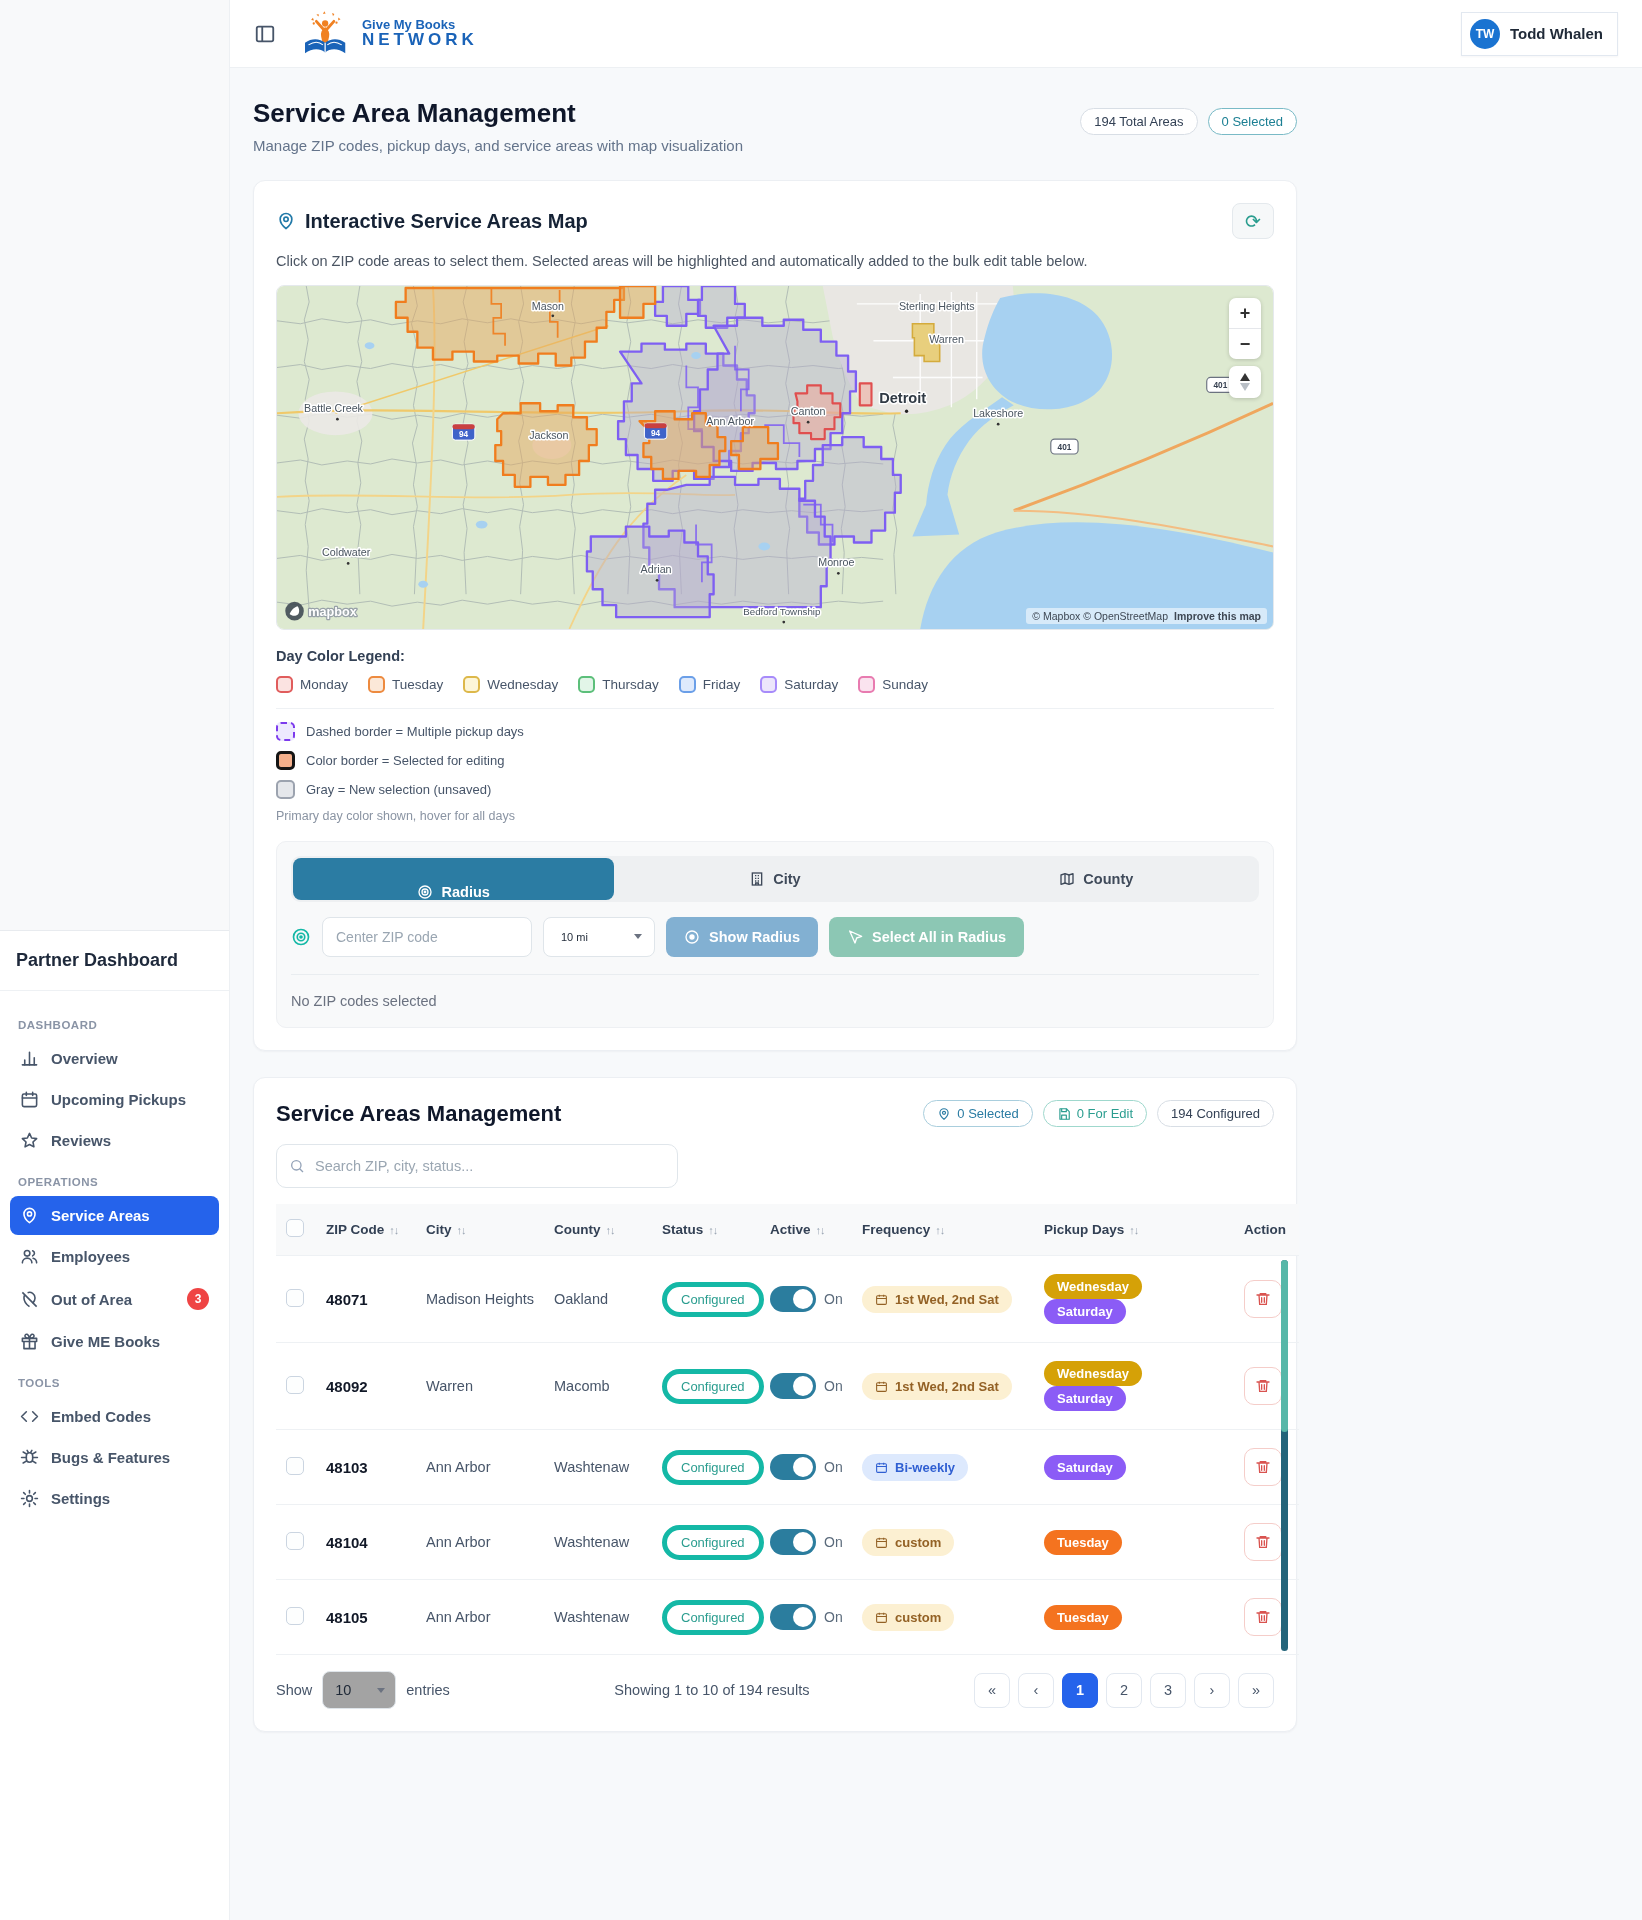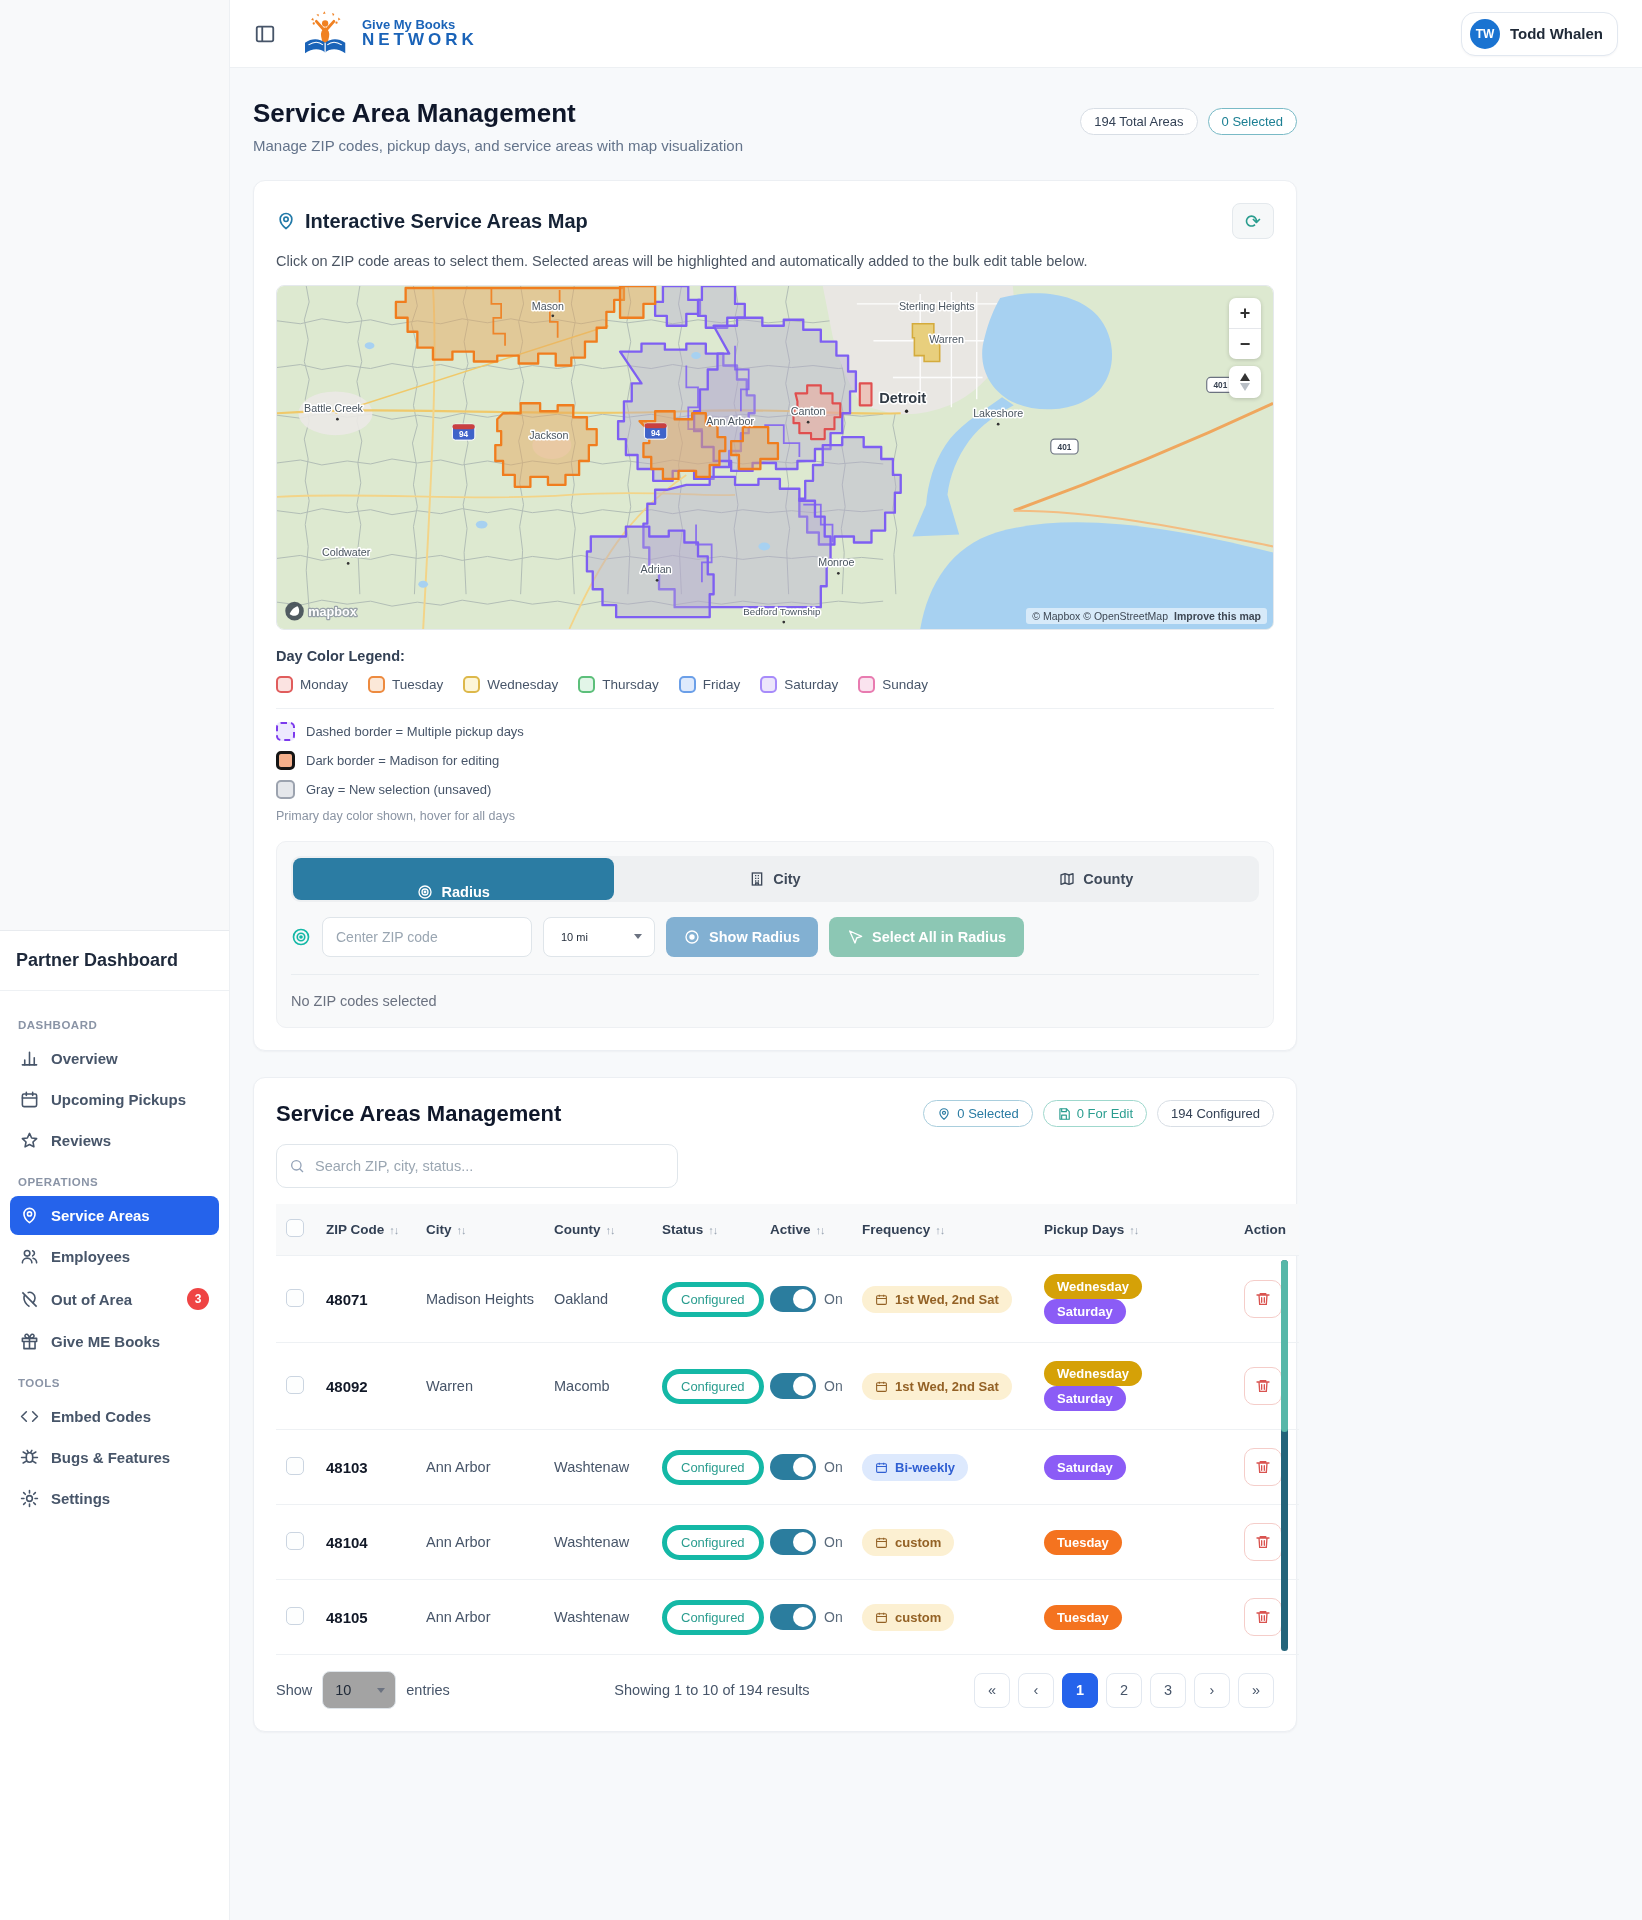--- a/index.html
+++ b/index.html
@@ -20,21 +20,21 @@
 
   
   .main { flex:1; min-width:0; }
   .topbar { height:68px; background:#fff; border-bottom:1px solid #edf0f3; display:flex; align-items:center; padding:0 24px; }
   .panel-toggle { width:22px; height:22px; color:#475569; margin-right:22px; cursor:pointer; }
   .brand { display:flex; align-items:center; gap:8px; }
   .brand-text { line-height:1.05; }
   .brand-l1 { font-size:13px; font-weight:800; color:#1a63b8; }
   .brand-l2 { font-size:17px; font-weight:800; letter-spacing:4px; color:#1a63b8; }
   .spacer { flex:1; }
-  .user-chip { display:flex; align-items:center; gap:10px; border:1px solid #e2e8f0; border-radius:14px; padding:6px 14px 6px 8px; background:#fff; box-shadow:0 1px 2px rgba(16,24,40,.04); cursor:pointer; }
+  .user-chip { display:flex; align-items:center; gap:10px; border:1px solid #e2e8f0; border-radius:0; padding:6px 14px 6px 8px; background:#fff; box-shadow:0 1px 2px rgba(16,24,40,.04); cursor:pointer; }
   .avatar { width:30px; height:30px; border-radius:50%; background:#1a73d1; color:#fff; font-size:12px; font-weight:bold; display:flex; align-items:center; justify-content:center; }
   .user-name { font-size:15px; font-weight:600; color:#1f2937; }
 
   .content { width:1067px; padding:30px 0 0 23px; }
   .page-head { display:flex; align-items:flex-start; }
   .page-title { font-size:26px; font-weight:800; color:#0f172a; }
   .page-sub { font-size:15px; color:#64748b; margin-top:8px; }
   .page-badges { margin-left:auto; display:flex; gap:10px; margin-top:10px; }
   .pill { display:inline-flex; align-items:center; gap:6px; border-radius:999px; padding:5px 13px; font-size:13px; background:#fff; border:1px solid #d8dee5; color:#334155; white-space:nowrap; }
   .pill.teal { border-color:#79bac6; color:#1b7f93; }
@@ -498,21 +498,21 @@
               <span>Sunday</span>
             </span>
         </div>
         <div class="legend-div"></div>
         <div class="lnote">
             <span class="swn swn-dashed"></span>
             <span>Dashed border = Multiple pickup days</span>
           </div>
         <div class="lnote">
             <span class="swn swn-dark"></span>
-            <span>Dark border = Madison for editing</span>
+            <span>Color border = Selected for editing</span>
           </div>
         <div class="lnote">
             <span class="swn swn-gray"></span>
             <span>Gray = New selection (unsaved)</span>
           </div>
         <div class="legend-hint">Primary day color shown, hover for all days</div>
 
         <div class="selector">
           <div class="tabs">
             <div class="tab active">

